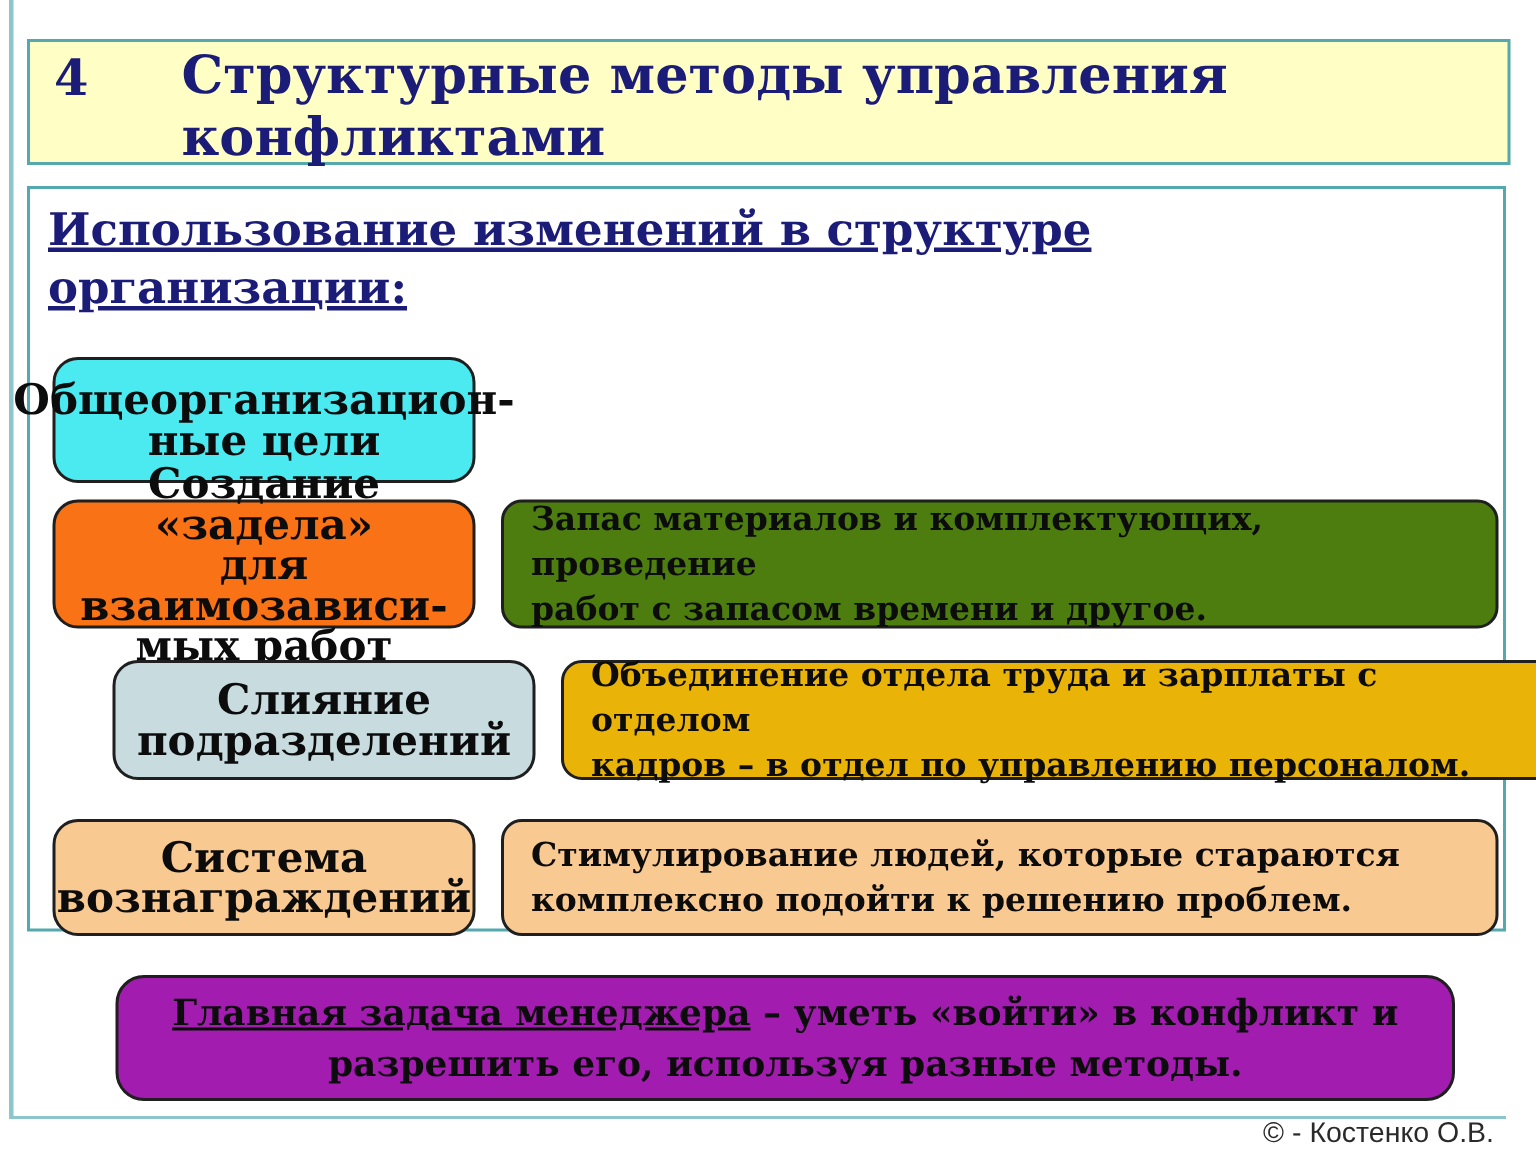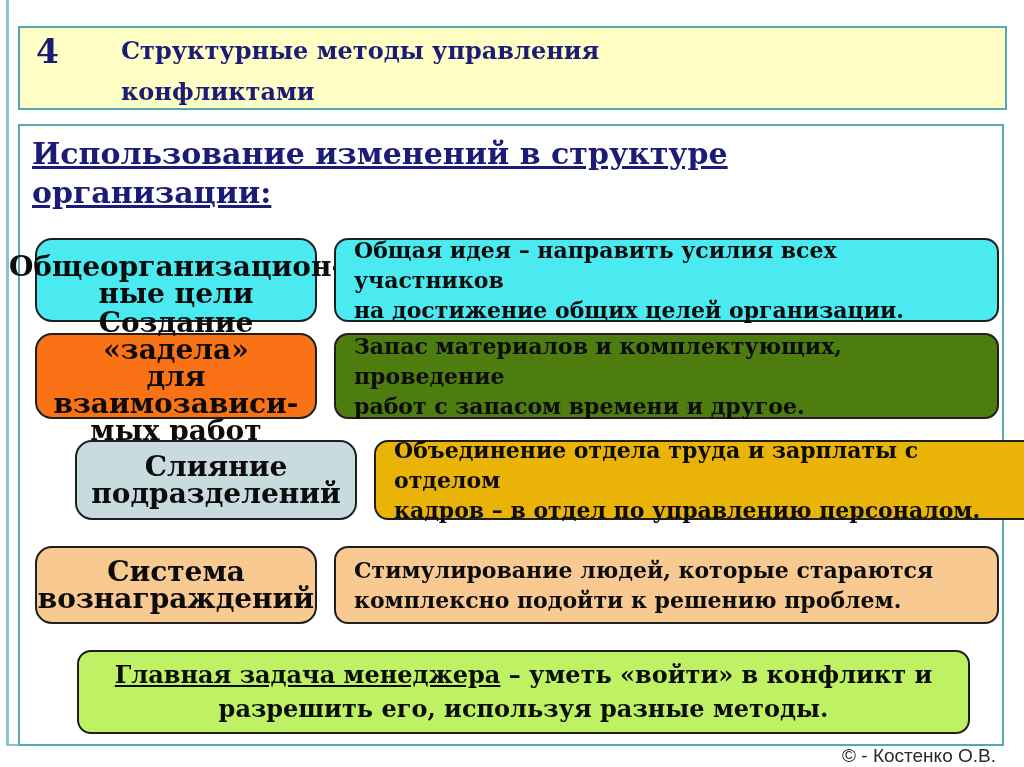--- a/index.html
+++ b/index.html
@@ -12,27 +12,27 @@
   .left-frame-line{position:absolute;left:6px;top:0;width:3px;height:746px;background:#8cc6ca;}
   .bottom-frame-line{position:absolute;left:6px;top:744px;width:998px;height:2px;background:#8cc6ca;}
 
   
   .header-box{
     position:absolute;left:18px;top:26px;width:989px;height:84px;box-sizing:border-box;
     border:2px solid #55a8ae;display:flex;align-items:flex-start;
   }
   .header-num{font-size:33px;font-weight:bold;color:#1b1b78;padding:4px 0 0 16px;}
   .header-title{
-    font-size:24px;font-weight:bold;color:#1b1b78;line-height:41px;
+    font-size:35px;font-weight:bold;color:#1b1b78;line-height:41px;
     margin-left:62px;padding-top:2px;white-space:pre-line;
   }
 
   
   .content-box{
-    position:absolute;left:18px;top:124px;width:986px;height:622px;box-sizing:border-box;
+    position:absolute;left:18px;top:124px;width:986px;height:497px;box-sizing:border-box;
     border:2px solid #55a8ae;background:#ffffff;
   }
   .section-heading{
     position:absolute;left:12px;top:8px;width:780px;
     font-size:30px;font-weight:bold;color:#1b1b78;line-height:39px;
     text-decoration:underline;white-space:pre-line;
   }
 
   .row{position:absolute;left:15px;display:flex;}
   .row-1{top:112px;height:84px;}
@@ -81,22 +81,20 @@
 </div>
 
 <div class="content-box">
 
   <div class="section-heading">Использование изменений в структуре
 организации:</div>
 
   <div class="row row-1">
     <div class="box box-left" style="background-color: rgb(75, 233, 240);">Общеорганизацион-
 ные цели</div>
-    <div class="box box-right" style="background-color: rgb(75, 233, 240);">Общая идея – направить усилия всех участников
-на достижение общих целей организации.</div>
   </div>
 
   <div class="row row-2">
     <div class="box box-left" style="background-color: #f97316;">Создание «задела»
 для взаимозависи-
 мых работ</div>
     <div class="box box-right" style="background-color: #4d7c0f;">Запас материалов и комплектующих, проведение
 работ с запасом времени и другое.</div>
   </div>
 
@@ -107,21 +105,21 @@
 кадров – в отдел по управлению персоналом.</div>
   </div>
 
   <div class="row row-4">
     <div class="box box-left" style="background-color: rgb(249, 201, 146);">Система
 вознаграждений</div>
     <div class="box box-right" style="background-color: rgb(249, 201, 146);">Стимулирование людей, которые стараются
 комплексно подойти к решению проблем.</div>
   </div>
 
-  <div class="conclusion-box" style="background-color: #bef264; border-radius: 14px;">
+  <div class="conclusion-box" style="background-color: #a21caf;">
     <div>
       <span class="u">Главная задача менеджера</span><span> – уметь «войти» в конфликт и разрешить его, используя разные методы.</span>
     </div>
   </div>
 
 </div>
 
 <div class="footer-credit">© - Костенко О.В.</div>
 
 </body></html>

